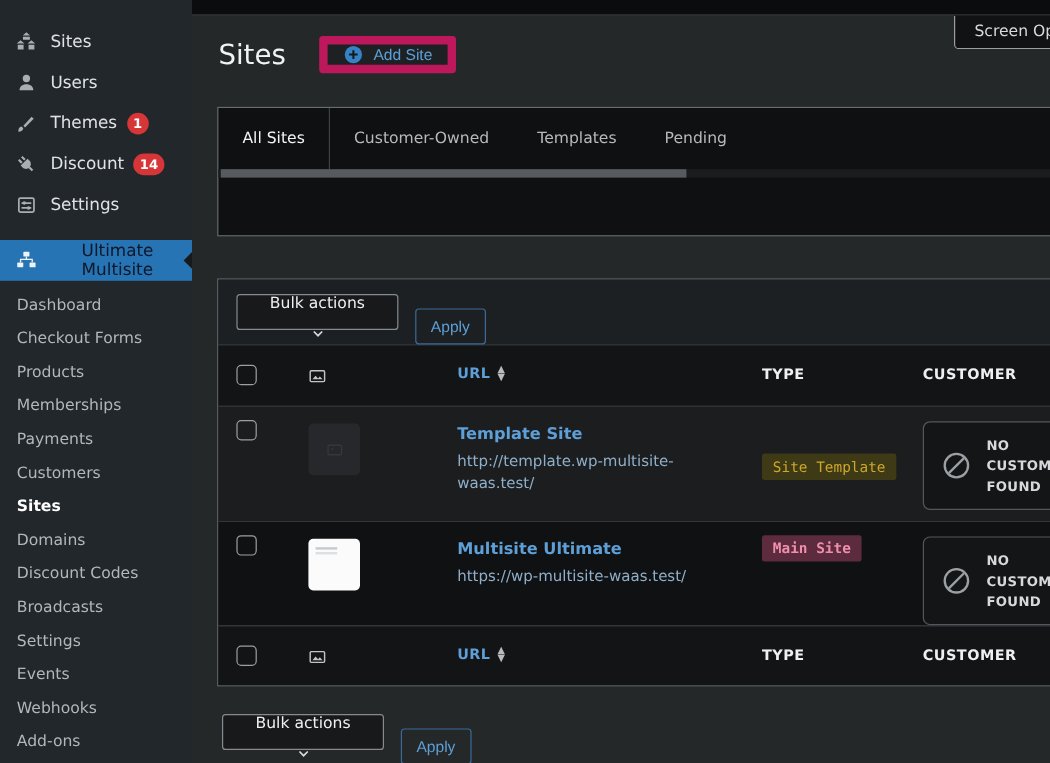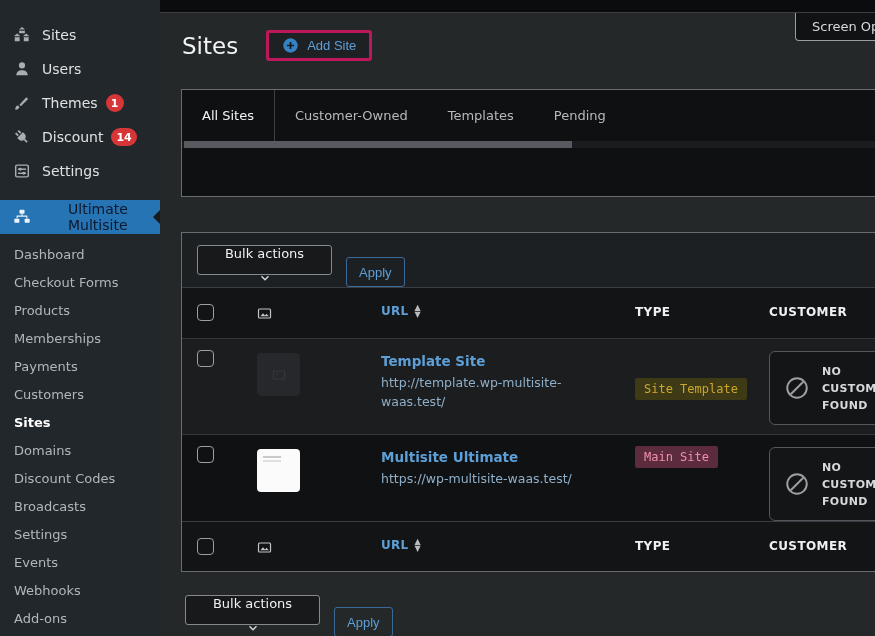--- a/index.html
+++ b/index.html
@@ -25,21 +25,21 @@
   
   .adminbar { position:absolute; left:160px; top:0; width:715px; height:13px; background:#0b0c0d; border-bottom:1px solid #3c4044; }
   .screen-options-tab { position:absolute; left:795px; top:13px; width:130px; height:28px; background:#101213;
     border:1px solid #9b9ea1; border-top:none; border-radius:0 0 0 4px; color:#d8dadc; font-size:13px;
     display:flex; align-items:center; padding:0 16px; white-space:nowrap; cursor:pointer; z-index:4; }
 
   
   .page-header { position:absolute; left:182px; top:30px; display:flex; align-items:center; }
   .page-title { color:#f2f3f4; font-size:23px; font-weight:400; }
   .add-site-btn { margin-left:28px; height:31px; display:flex; align-items:center; gap:8px; padding:0 13px;
-    background:#1d2124; border:3px solid #be185d; border-radius:3px; color:var(--link_blue); font-size:13px; cursor:pointer; }
+    background:#1d2124; border:7px solid #be185d; border-radius:3px; color:var(--link_blue); font-size:13px; cursor:pointer; }
 
   
   .tabs-panel { position:absolute; left:181px; top:89px; width:762px; height:108px; background:#0f1011; border:1px solid #686c70; }
   .tabs-row { height:51px; display:flex; align-items:stretch; }
   .tab { display:flex; align-items:center; padding:0 20px; font-size:13px; color:#b6babd; cursor:pointer; white-space:nowrap; }
   .tab.active { color:#f3f4f5; }
   .tab-sep { width:1px; background:#3c4145; }
   .search-input { position:absolute; left:390px; top:13px; width:280px; height:31px; background:transparent;
     border:1px solid #646970; border-radius:6px; color:#d8dadc; font-size:13px; padding:0 12px; outline:none;
     font-family:"DejaVu Sans","Liberation Sans",sans-serif; }
@@ -77,21 +77,21 @@
   .thumb.light { background:#fbfbfb; }
   .thumb.light::before { content:""; display:block; margin:7px 0 0 6px; width:18px; height:2px; background:#c7c9cb; box-shadow:0 4px 0 #dddfe1; }
 
   .site-cell { position:absolute; left:199px; top:12px; width:210px; }
   .site-name { color:var(--link_blue); font-size:13.5px; font-weight:bold; cursor:pointer; display:inline-block; margin-bottom:4px; }
   .site-url { color:var(--url_blue); font-size:12.5px; line-height:19px; cursor:pointer; word-wrap:break-word; }
 
   .type-badge { position:absolute; left:453px; top:11px; font-family:"DejaVu Sans Mono","Liberation Mono",monospace;
     font-size:12px; padding:4px 9px; border-radius:2px; white-space:nowrap; }
   .type-badge.template { background:var(--badge_template_bg); color:var(--badge_template_text);margin-top:28px; }
-  .type-badge.main { background:var(--badge_main_bg); color:var(--badge_main_text); }
+  .type-badge.main { background:var(--badge_main_bg); color:var(--badge_main_text);font-weight:bold; }
 
   .customer-card { position:absolute; left:587px; top:12px; width:132px; height:74px; border:1px solid #53575b;
     border-radius:6px; background:#141517; display:flex; align-items:center; padding:0 0 0 14px; gap:12px; overflow:hidden; }
   .customer-card .nc-icon { color:#9ba0a5; flex:0 0 26px; display:flex; }
   .customer-card .nc-text { color:#d6d9db; font-size:11px; font-weight:bold; letter-spacing:.3px; line-height:17px; width:200px; }
 
   .bottom-toolbar { position:absolute; left:185px; top:583px; display:flex; align-items:center; }
 </style>
 </head>
 <body>

